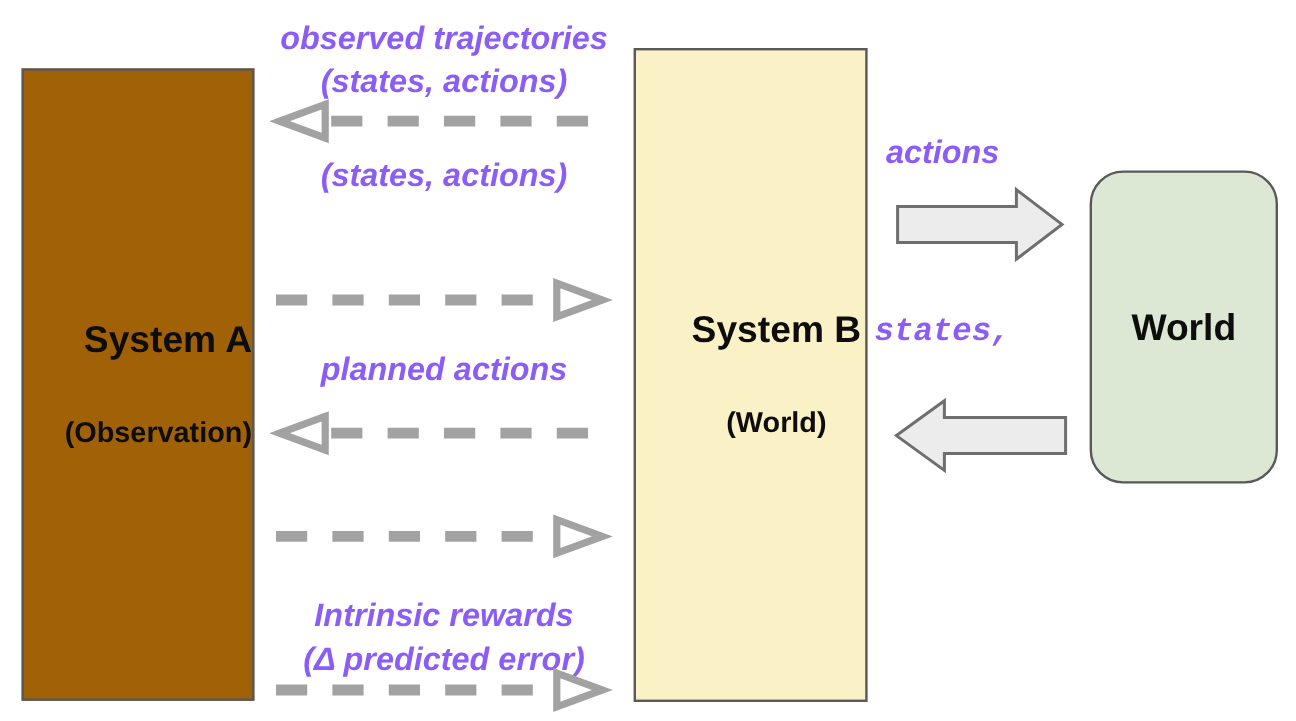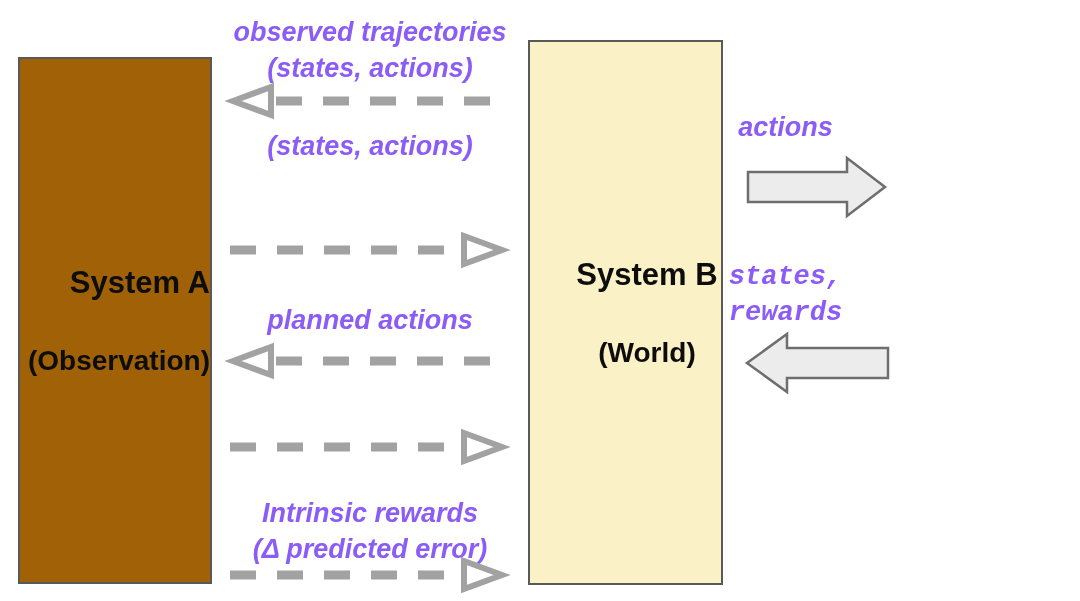--- a/index.html
+++ b/index.html
@@ -23,21 +23,21 @@
     justify-content: center;
     text-align: center;
   }
   .node-title {
     font-size: 31px;
     font-weight: bold;
     color: #0d0d0d;
     line-height: 36px;
   }
   .node-subtitle {
-    font-size: 28px;
+    font-size: 24px;
     font-weight: bold;
     color: #0d0d0d;
     line-height: 30px;
     margin-top: 45px;
   }
   .node-a { left: 18px;  top: 57px;  width: 194px; height: 527px; }
   .node-b { left: 528px; top: 40px;  width: 195px; height: 545px; }
   .node-world {
     left: 908px; top: 142px; width: 157px; height: 261px;
     border-radius: 28px;
@@ -51,21 +51,21 @@
     font-weight: bold;
     font-size: 27px;
     line-height: 36px;
     color: #8b5cf6;
     white-space: nowrap;
   }
   .ab-label { left: 212px; width: 316px; }
   .bw-label { left: 693px; width: 185px; }
   .lbl-1 { top: 14px;  }
   .lbl-2 { top: 128px; }
-  .lbl-3 { top: 302px; }
+  .lbl-3 { top: 290px; }
   .lbl-4 { top: 403px; }
   .lbl-5 { top: 495px; }
   .lbl-actions { top: 109px; }
   .lbl-states  { top: 259px; font-family: Liberation Mono, monospace; }
 
   
   svg { position: absolute; overflow: visible; display: block; }
   .dash-line {
     stroke: #a2a2a2;
     stroke-width: 9;
@@ -99,20 +99,23 @@
   <div class="node node-a" style="background-color: #a16207; align-items: flex-end;">
     <div class="node-title">System A</div>
     <div class="node-subtitle">(Observation)</div>
   </div>
 
   <div class="node node-b" style="background-color: rgb(251, 241, 198); padding-left: 43px;">
     <div class="node-title">System B</div>
     <div class="node-subtitle">(World)</div>
   </div>
 
+  <div class="node node-world" style="background-color: rgb(220, 232, 211);">
+    <div class="node-title">World</div>
+  </div>
 
   <div class="link-label ab-label lbl-1">
     <div>observed trajectories</div>
     <div>(states, actions)</div>
   </div>
   <svg class="arr-1" width="280" height="36" viewBox="0 0 280 36">
     <polygon class="dash-head" points="3,18 41,4 41,32"></polygon>
     <line class="dash-line" x1="46" y1="18" x2="280" y2="18" stroke-dasharray="26 21"></line>
   </svg>
 
@@ -148,19 +151,18 @@
 
   <div class="link-label bw-label lbl-actions">
     <div>actions</div>
   </div>
   <svg class="arr-actions" width="140" height="62" viewBox="0 0 140 62">
     <polygon class="block-arrow" points="1,16 100,16 100,2 138,31 100,60 100,46 1,46"></polygon>
   </svg>
 
   <div class="link-label bw-label lbl-states">
     <div>states,</div>
-    <div>rewards</div>
   </div>
   <svg class="arr-states" width="144" height="62" viewBox="0 0 144 62">
     <polygon class="block-arrow" points="143,16 42,16 42,2 2,31 42,60 42,46 143,46"></polygon>
   </svg>
 
 </div>
 
 </body></html>

